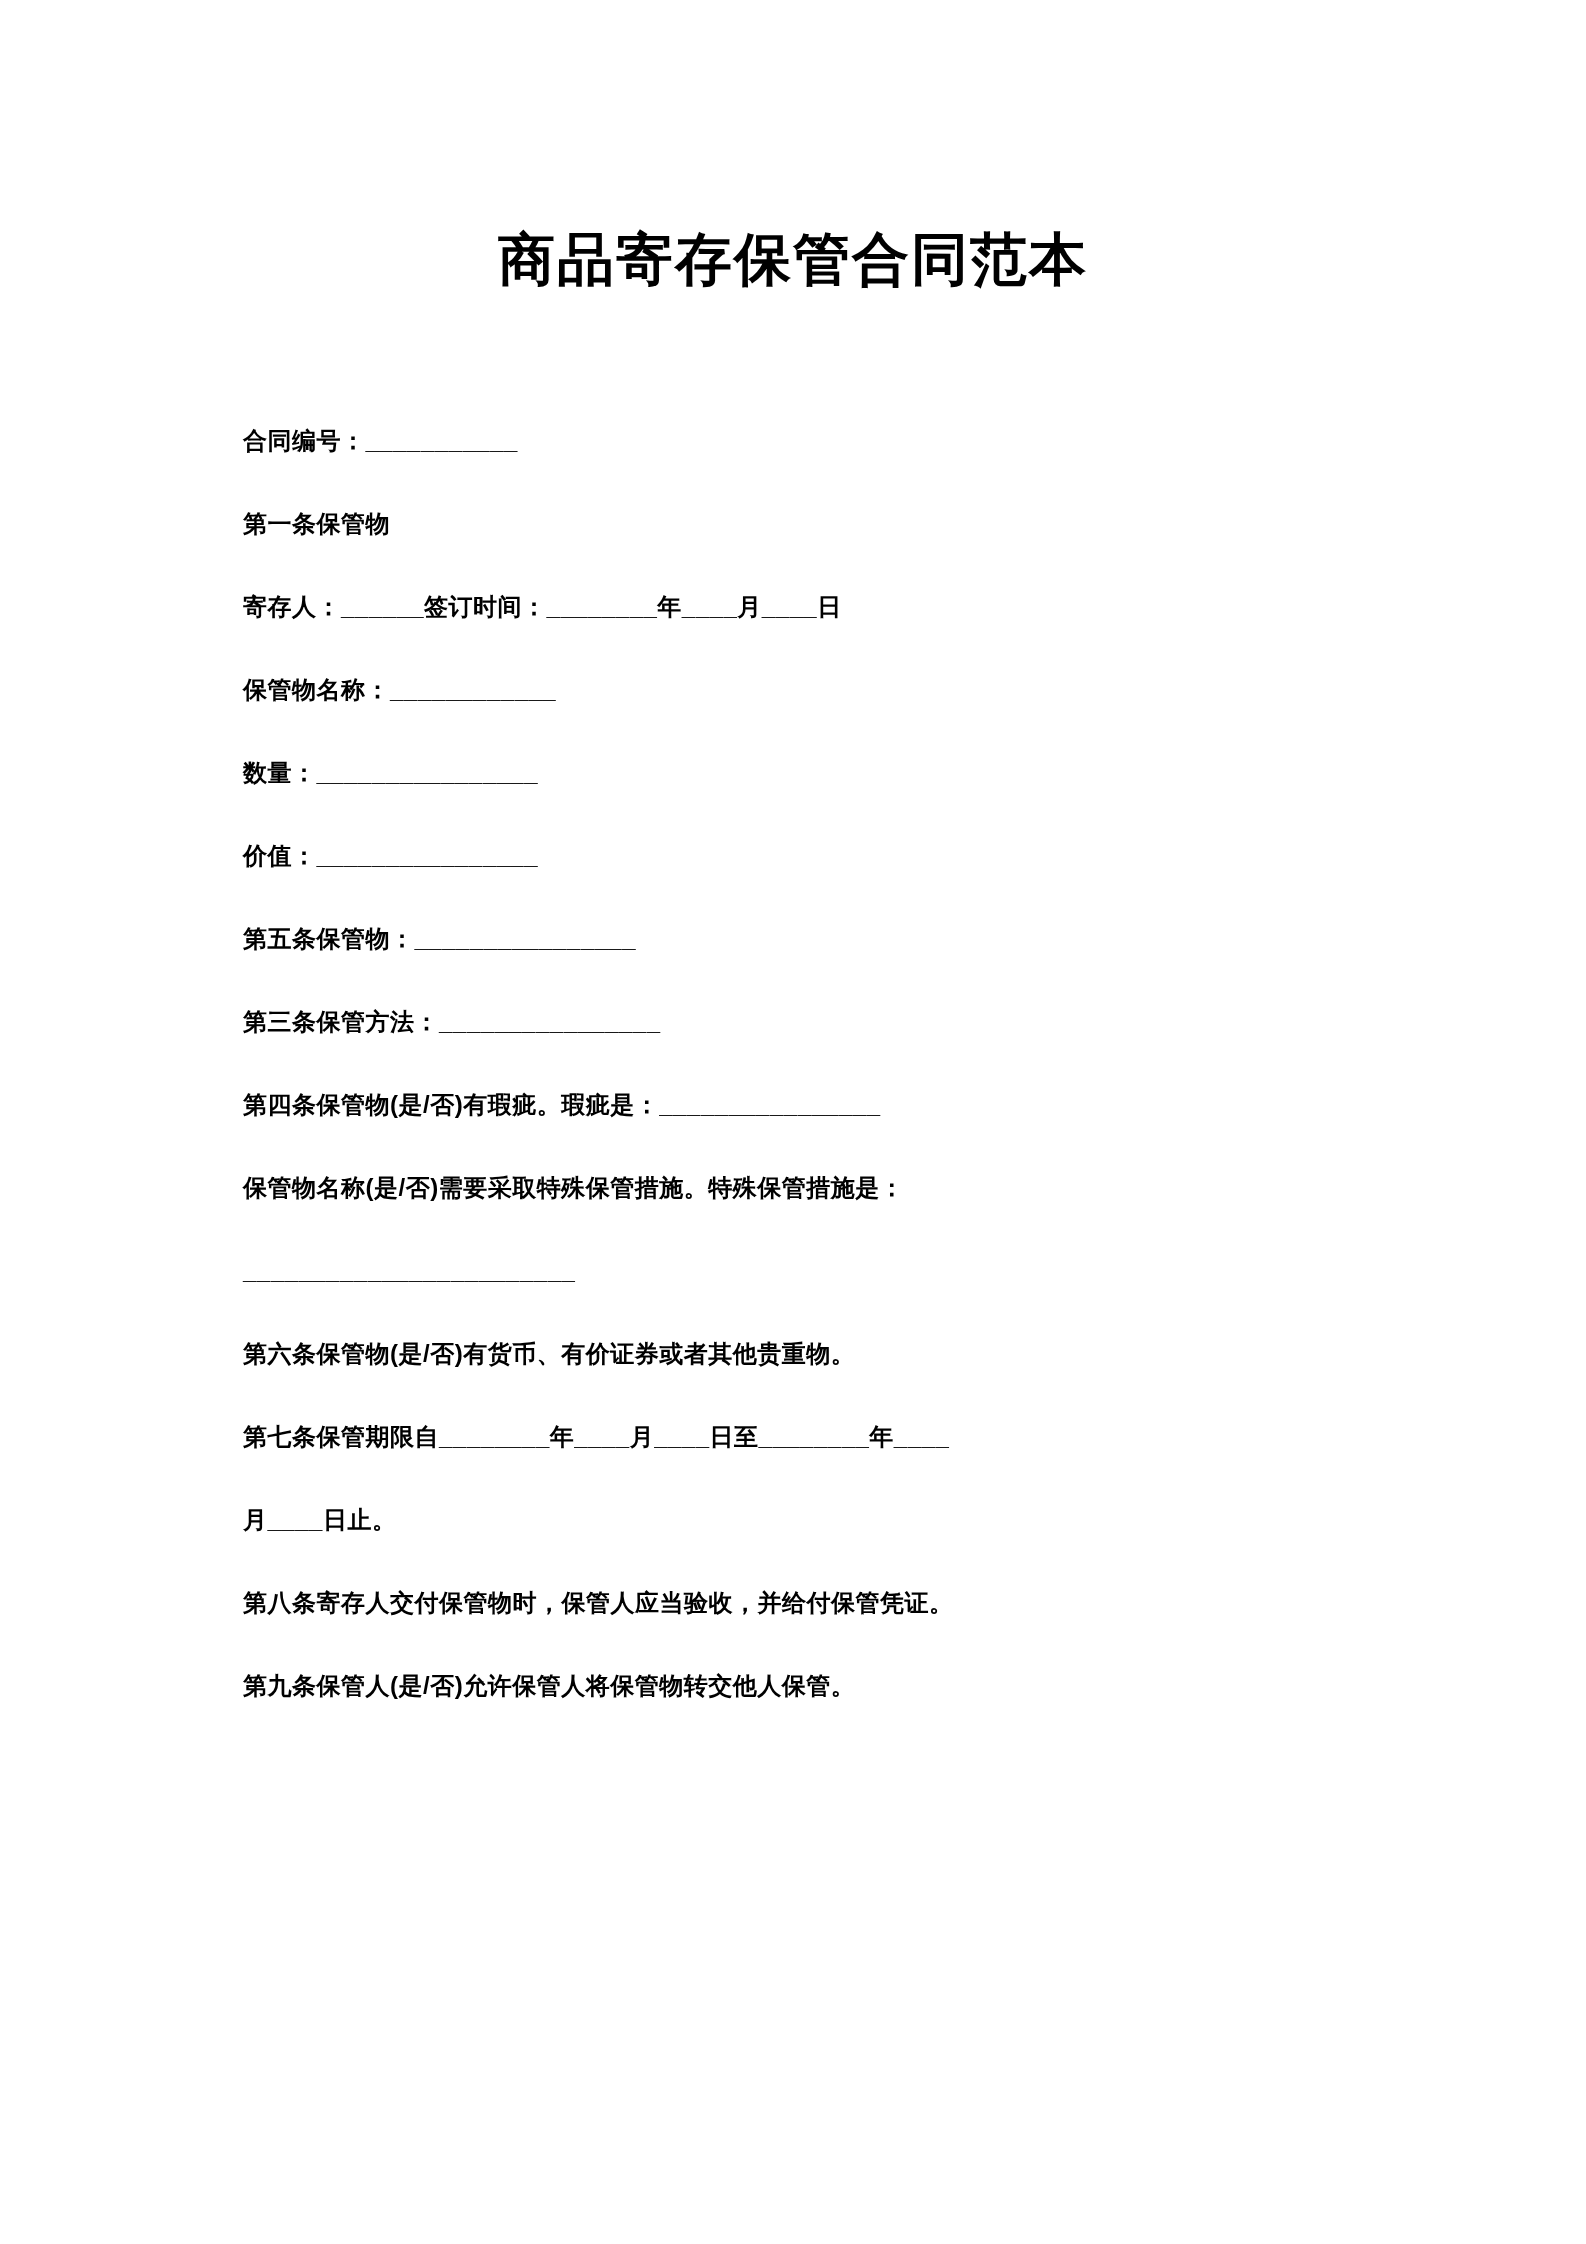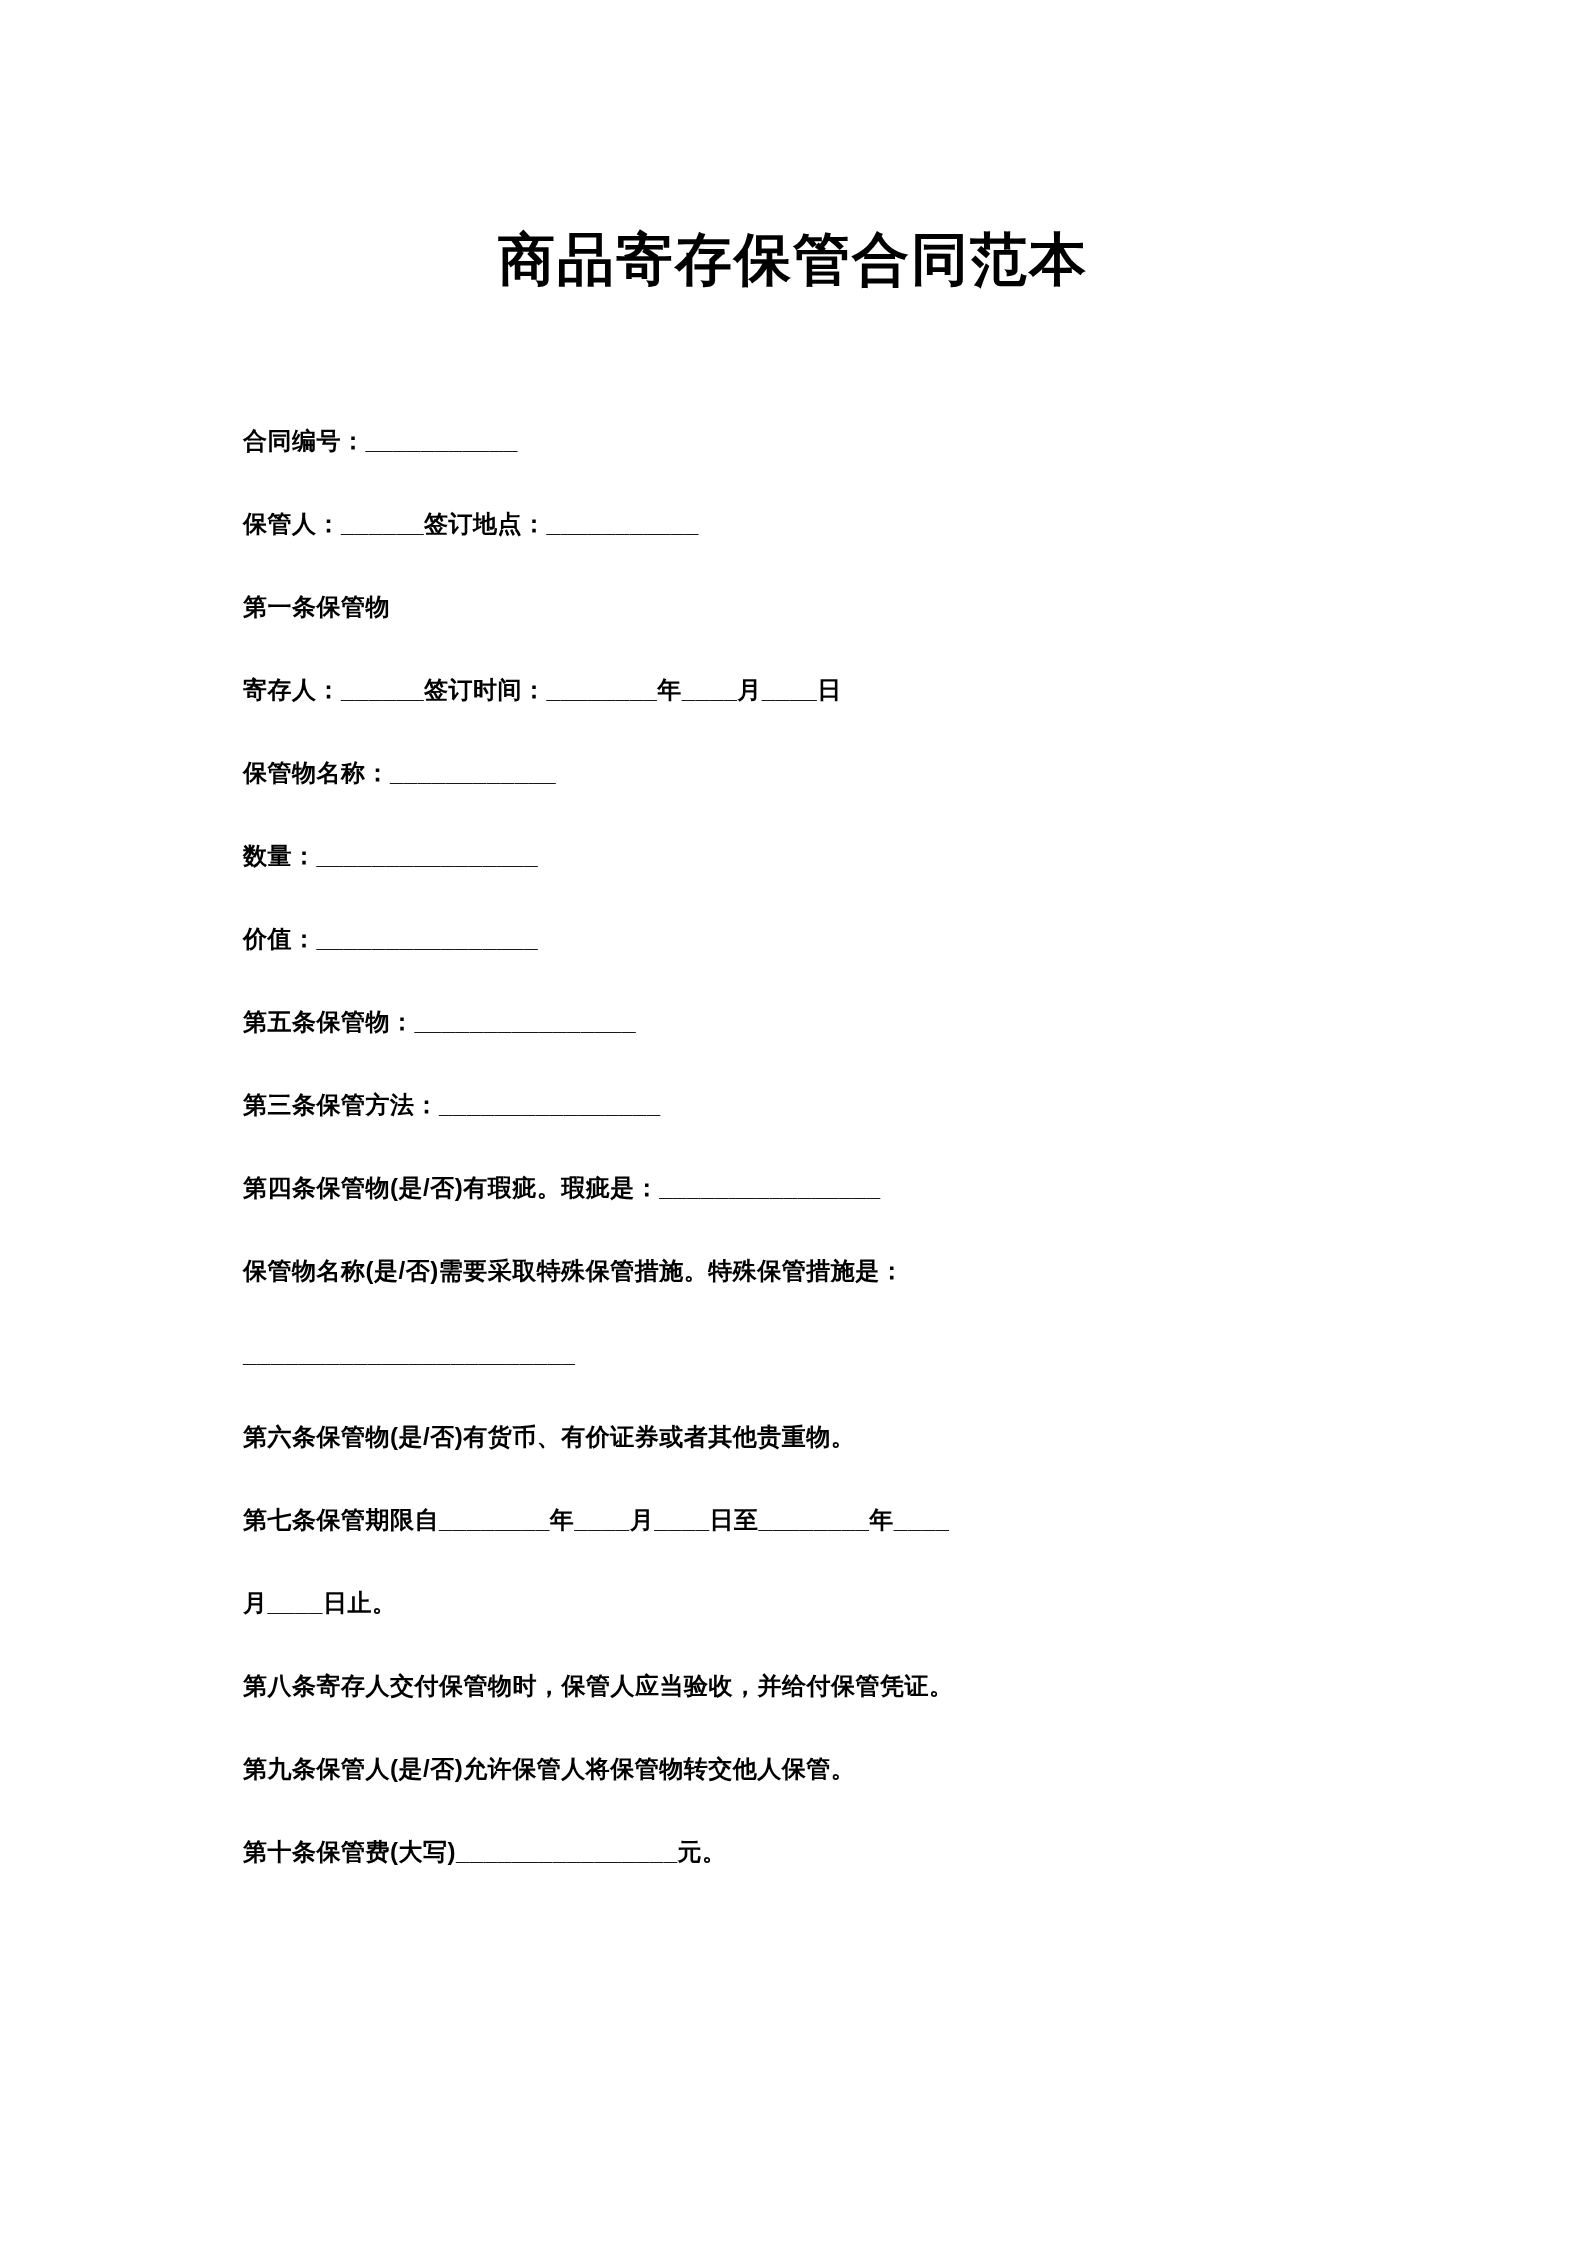--- a/index.html
+++ b/index.html
@@ -45,32 +45,30 @@
 </style>
 </head>
 <body>
 
 <div class="page">
 
   <div class="doc-title">商品寄存保管合同范本</div>
 
   <div class="doc-body">
     <div class="doc-line">合同编号：___________</div>
-    <div class="doc-line">保管人：______签订地点：___________</div>
     <div class="doc-line">第一条保管物</div>
     <div class="doc-line">寄存人：______签订时间：________年____月____日</div>
     <div class="doc-line">保管物名称：____________</div>
     <div class="doc-line">数量：________________</div>
     <div class="doc-line">价值：________________</div>
     <div class="doc-line">第五条保管物：________________</div>
     <div class="doc-line">第三条保管方法：________________</div>
     <div class="doc-line">第四条保管物(是/否)有瑕疵。瑕疵是：________________</div>
     <div class="doc-line">保管物名称(是/否)需要采取特殊保管措施。特殊保管措施是：</div>
     <div class="doc-line">________________________</div>
     <div class="doc-line">第六条保管物(是/否)有货币、有价证券或者其他贵重物。</div>
     <div class="doc-line">第七条保管期限自________年____月____日至________年____</div>
     <div class="doc-line">月____日止。</div>
     <div class="doc-line">第八条寄存人交付保管物时，保管人应当验收，并给付保管凭证。</div>
     <div class="doc-line">第九条保管人(是/否)允许保管人将保管物转交他人保管。</div>
-    <div class="doc-line">第十条保管费(大写)________________元。</div>
   </div>
 
 </div>
 
 </body></html>

